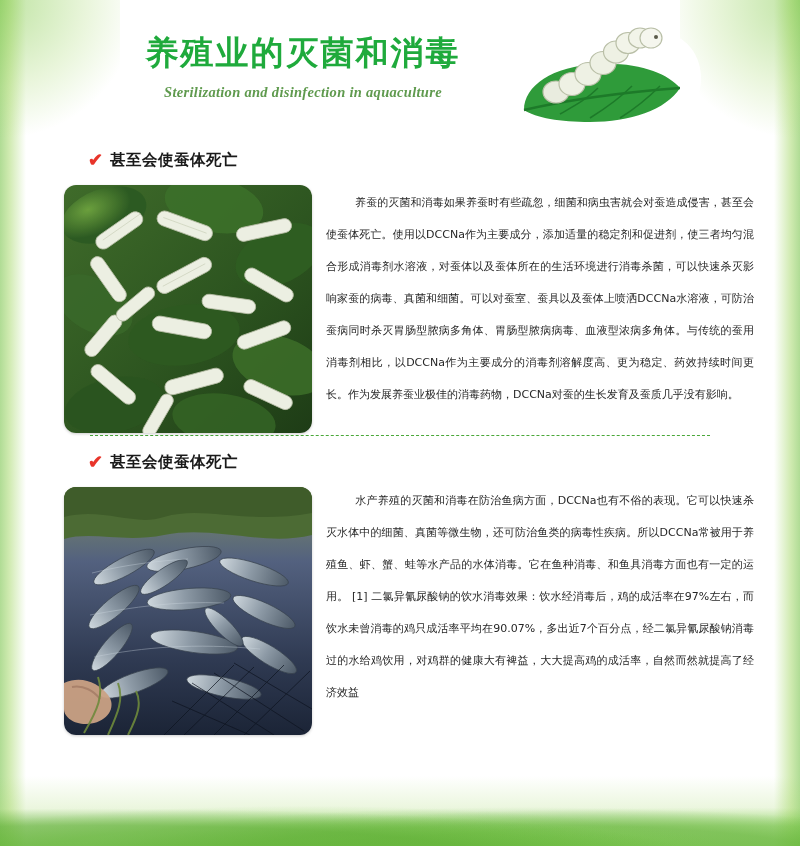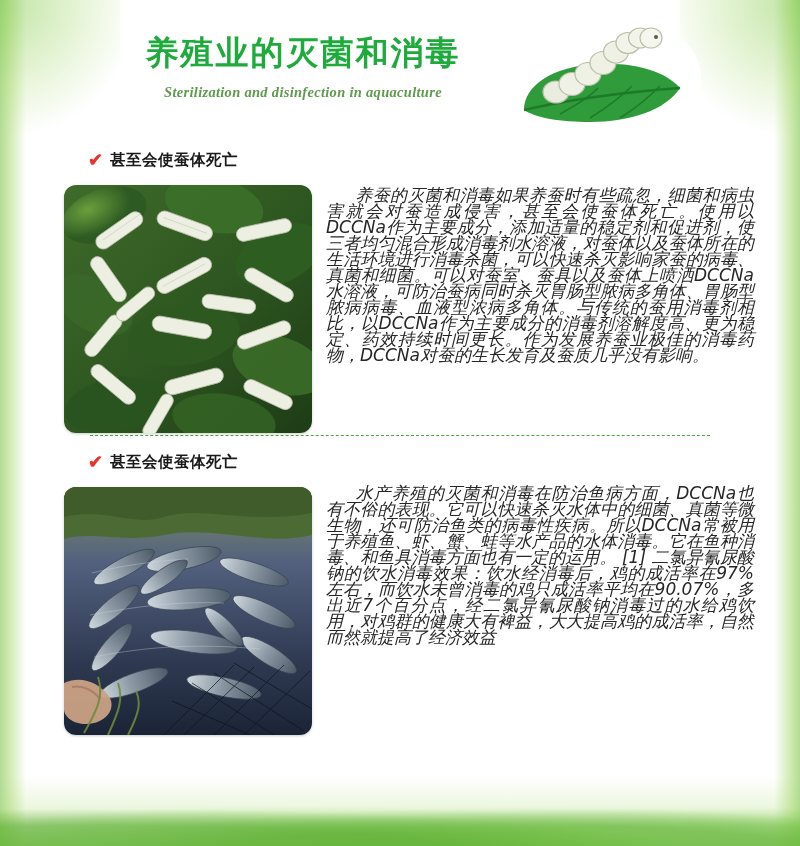--- a/index.html
+++ b/index.html
@@ -148,27 +148,26 @@
     margin: 4px 14px 2px 18px;
     border-radius: 12px;
     overflow: hidden;
     position: relative;
     box-shadow: 0 1px 3px rgba(0,0,0,.2);
   }
   .photo svg { display: block; }
 
   .body-text {
     font-family: "DejaVu Sans", "Liberation Sans", sans-serif;
-    font-size: 17px;
-    line-height: 16px;
+    font-size: 11px;
+    line-height: 32px;
     color: #262626;
     text-align: justify;
     text-justify: inter-ideograph;
     padding-top: 6px;
-    font-style: italic;
   }
   .body-text .indent { display: inline-block; width: 29px; }
 
   .divider {
     clear: both;
     margin: 18px 44px 16px 44px;
     border-top: 1.5px dashed #4aa83a;
     height: 0;
   }
 

